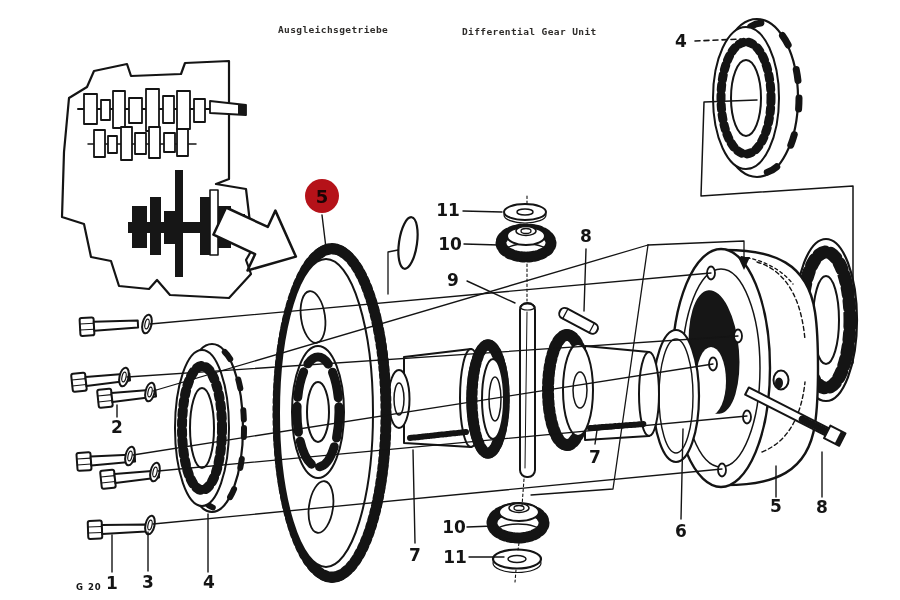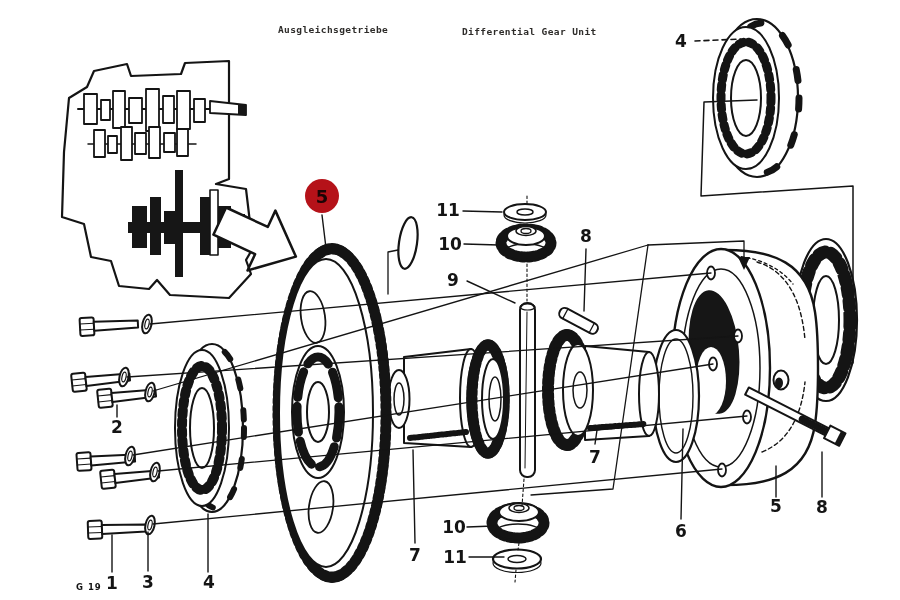--- a/index.html
+++ b/index.html
@@ -319,15 +319,15 @@
   <div class="pn" style="left:415px;top:547px">7</div>
   <div class="pn" style="left:595px;top:449px">7</div>
   <div class="pn" style="left:586px;top:228px">8</div>
   <div class="pn" style="left:822px;top:499px">8</div>
   <div class="pn" style="left:453px;top:272px">9</div>
   <div class="pn" style="left:450px;top:236px">10</div>
   <div class="pn" style="left:454px;top:519px">10</div>
   <div class="pn" style="left:448px;top:202px">11</div>
   <div class="pn" style="left:455px;top:549px">11</div>
 
-  <div class="fig" style="left:76px;top:582px">G 19</div>
+  <div class="fig" style="left:76px;top:582px">G 20</div>
 
 </div>
 
 </body></html>

